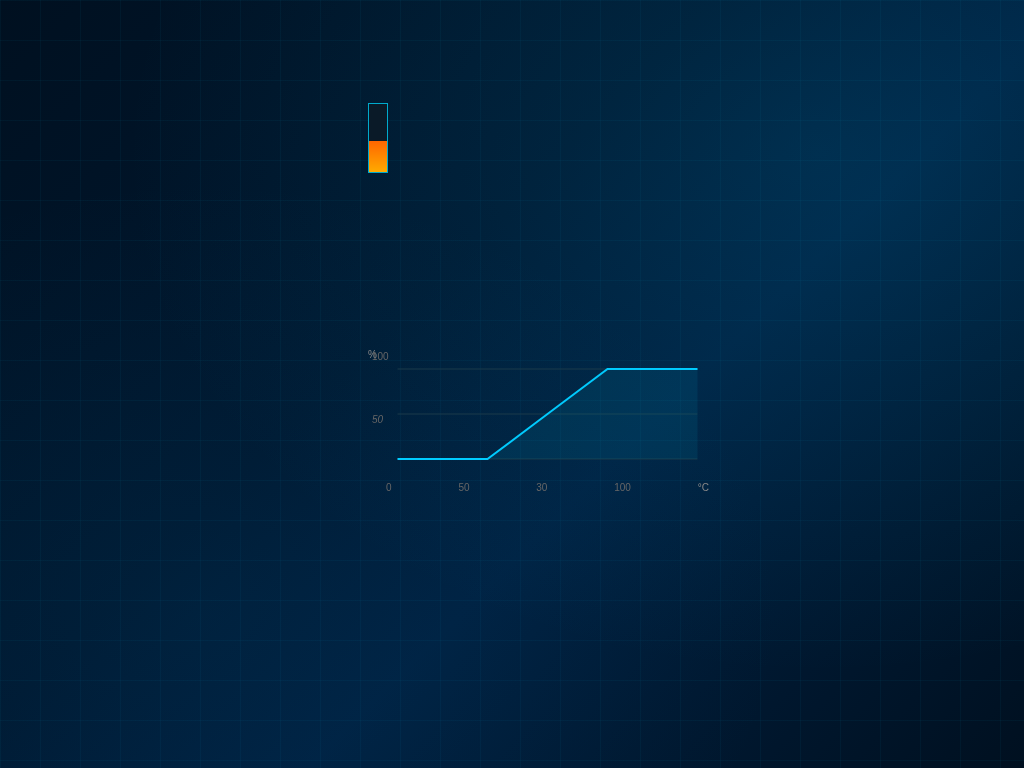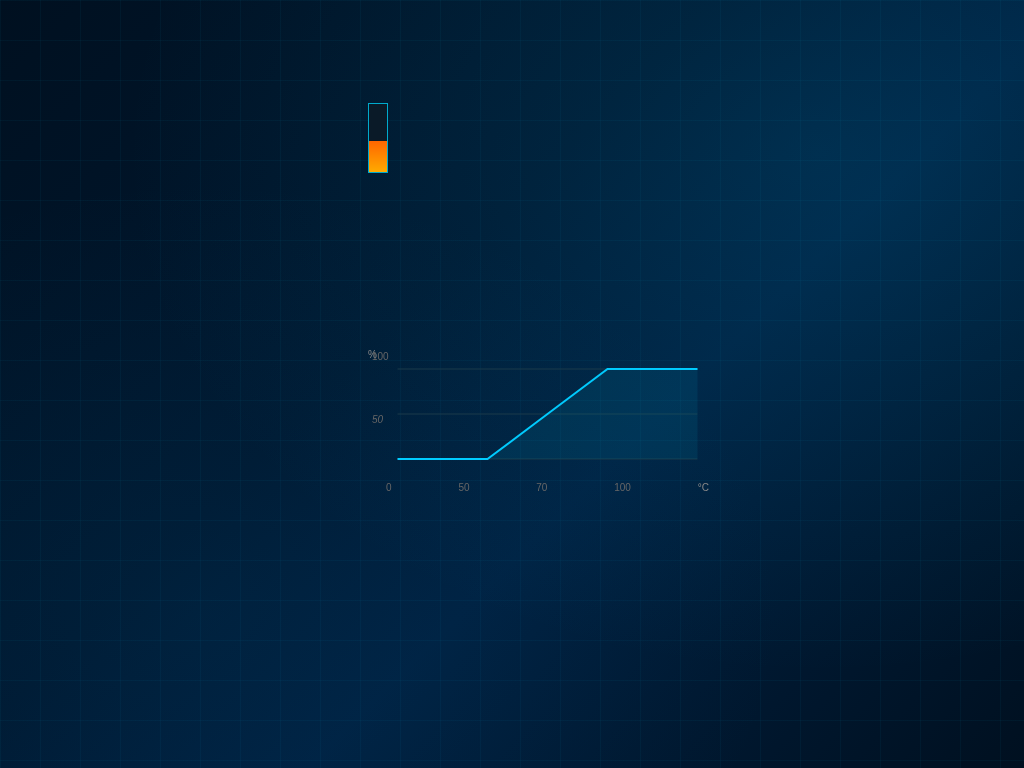--- a/index.html
+++ b/index.html
@@ -705,21 +705,21 @@
             <line x1="0" y1="65" x2="300" y2="65" stroke="#1a3a4a" stroke-width="1"></line>
             <line x1="0" y1="110" x2="300" y2="110" stroke="#1a3a4a" stroke-width="1"></line>
 
             <polyline points="0,110 60,110 90,110 150,65 210,20 300,20" fill="none" stroke="#00ccff" stroke-width="2"></polyline>
 
             <polygon points="0,110 60,110 90,110 150,65 210,20 300,20 300,110 0,110" fill="rgba(0,180,220,0.1)"></polygon>
           </svg>
           <div style="display:flex;justify-content:space-between;font-size:10px;color:#666;margin-left:16px;">
             <span>0</span>
             <span>50</span>
-            <span>70</span>
+            <span>30</span>
             <span>100</span>
             <span style="color:#888;">°C</span>
           </div>
         </div>
         <button class="qfan-btn">QFan Control</button>
       </div>
     </div>
 
     <div class="right-panel">
 

